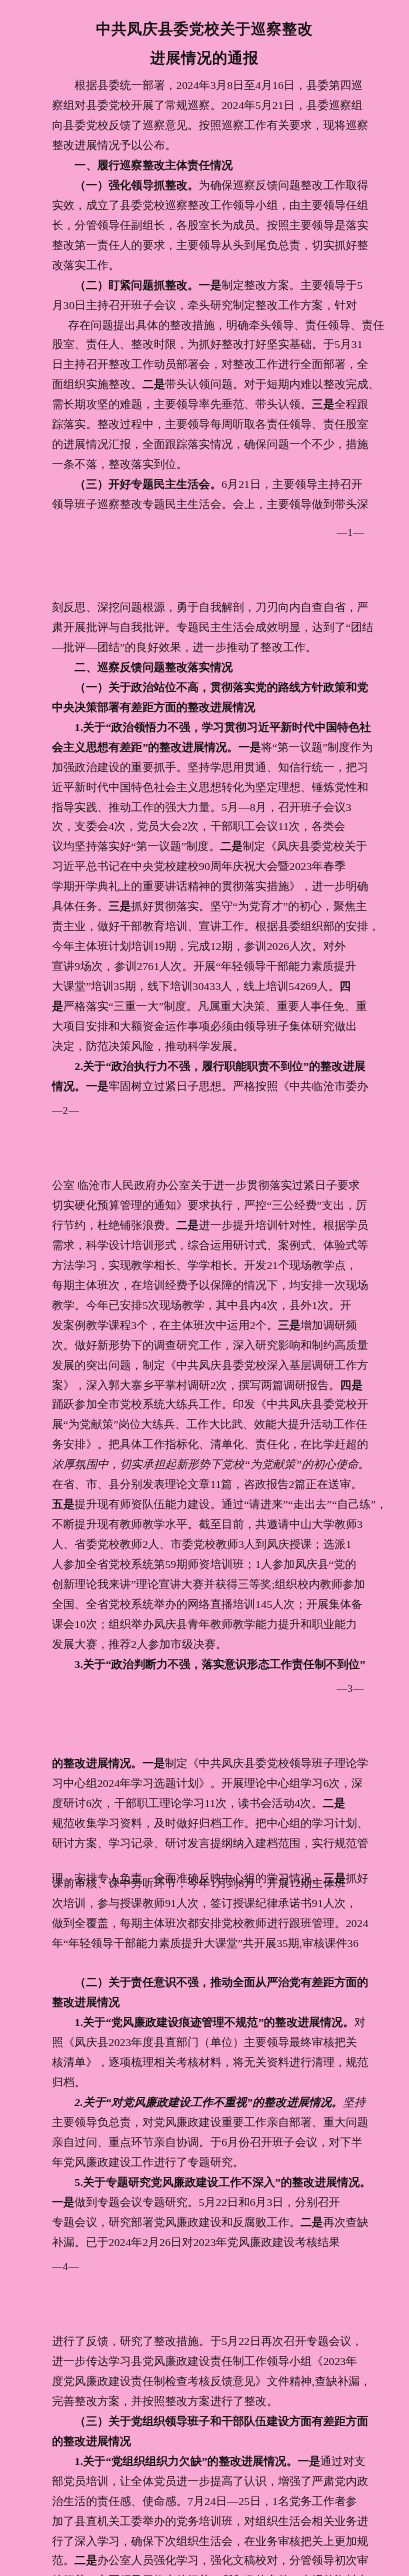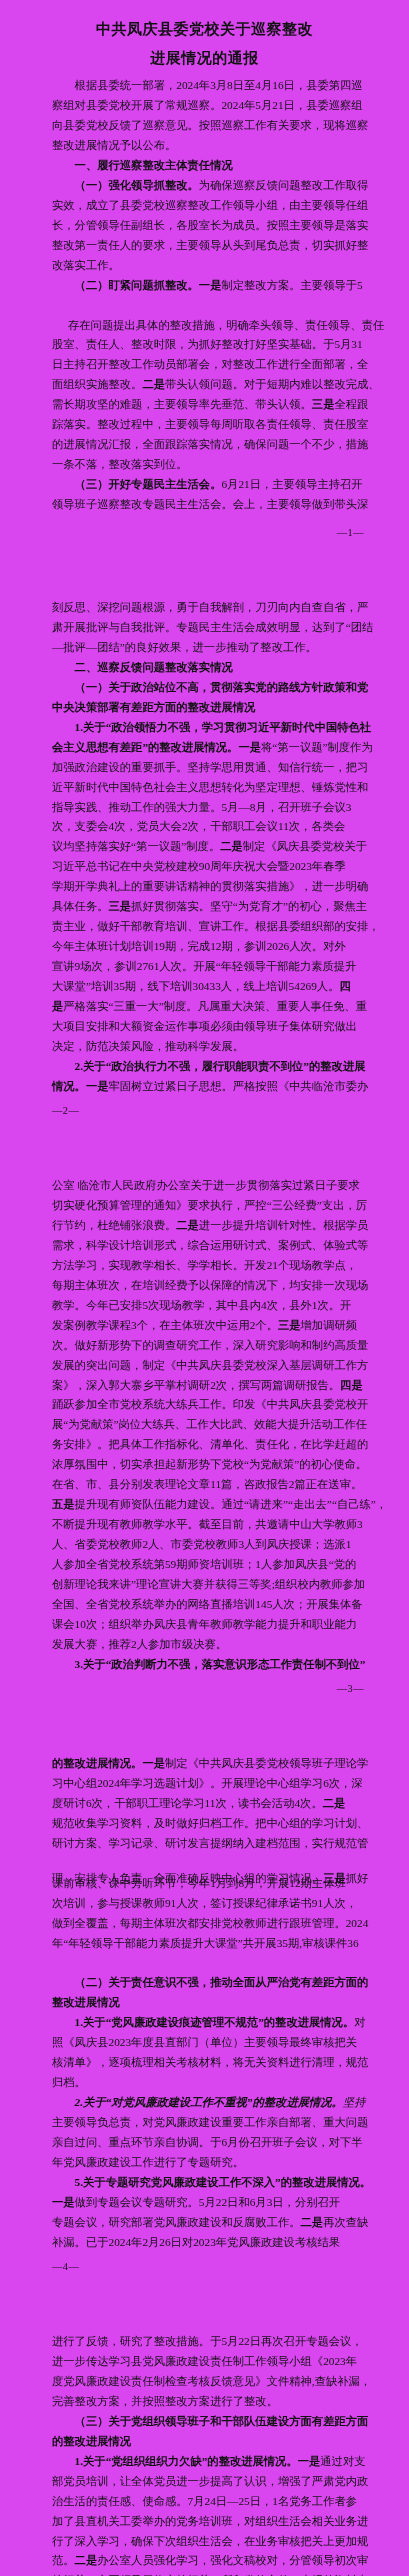--- a/index.html
+++ b/index.html
@@ -1,18 +1,18 @@
 <!DOCTYPE html>
 <html style="font-size:8.2px"><head>
 <meta charset="utf-8">
 <style>
   html,body{margin:0;padding:0;background:#ffffff;}
   body{font-family:"Liberation Serif","DejaVu Serif",serif;color:#121212;}
   #doc{position:relative;width:409px;margin:0;background:#ffffff;}
-  .page{position:relative;width:409px;height:578px;background:#d946ef;overflow:hidden;}
+  .page{position:relative;width:409px;height:578px;background:#f9a8d4;overflow:hidden;}
   .title-line{position:absolute;left:0;width:409px;text-align:center;font-size:15px;
     font-weight:700;letter-spacing:0.5px;line-height:24px;}
   .line{position:absolute;left:52px;width:312px;font-size:11.3px;line-height:16px;white-space:pre;}
   .hei{font-family:"Liberation Sans","DejaVu Sans",sans-serif;font-weight:700;}
   .b{font-weight:700;}
   .pagenum{position:absolute;top:527px;font-size:10.3px;letter-spacing:0.5px;}
   .pagenum.right{right:45px;}
   .pagenum.left{left:52px;}
 </style>
 </head>
@@ -26,20 +26,21 @@
       <div class="line" style="top: 97px;"><span>察组对县委党校开展了常规巡察。2024年5月21日，县委巡察组</span></div>
       <div class="line" style="top: 117px;"><span>向县委党校反馈了巡察意见。按照巡察工作有关要求，现将巡察</span></div>
       <div class="line" style="top: 137px;"><span>整改进展情况予以公布。</span></div>
       <div class="line hei" style="top: 157px;"><span>　　一、履行巡察整改主体责任情况</span></div>
       <div class="line" style="top: 177px;"><span class="b">　　（一）强化领导抓整改。</span><span>为确保巡察反馈问题整改工作取得</span></div>
       <div class="line" style="top: 197px;"><span>实效，成立了县委党校巡察整改工作领导小组，由主要领导任组</span></div>
       <div class="line" style="top: 217px;"><span>长，分管领导任副组长，各股室长为成员。按照主要领导是落实</span></div>
       <div class="line" style="top: 237px;"><span>整改第一责任人的要求，主要领导从头到尾负总责，切实抓好整</span></div>
       <div class="line" style="top: 257px;"><span>改落实工作。</span></div>
       <div class="line" style="top: 277px;"><span class="b">　　（二）盯紧问题抓整改。</span><span class="b">一是</span><span>制定整改方案。主要领导于5</span></div>
+      <div class="line" style="top: 297px;"><span>月30日主持召开班子会议，牵头研究制定整改工作方案，针对</span></div>
       <div class="line" style="top: 317px; margin-left: 16px;"><span>存在问题提出具体的整改措施，明确牵头领导、责任领导、责任</span></div>
       <div class="line" style="top: 336px;"><span>股室、责任人、整改时限，为抓好整改打好坚实基础。于5月31</span></div>
       <div class="line" style="top: 356px;"><span>日主持召开整改工作动员部署会，对整改工作进行全面部署，全</span></div>
       <div class="line" style="top: 376px;"><span>面组织实施整改。</span><span class="b">二是</span><span>带头认领问题。对于短期内难以整改完成、</span></div>
       <div class="line" style="top: 396px;"><span>需长期攻坚的难题，主要领导率先垂范、带头认领。</span><span class="b">三是</span><span>全程跟</span></div>
       <div class="line" style="top: 416px;"><span>踪落实。整改过程中，主要领导每周听取各责任领导、责任股室</span></div>
       <div class="line" style="top: 436px;"><span>的进展情况汇报，全面跟踪落实情况，确保问题一个不少，措施</span></div>
       <div class="line" style="top: 456px;"><span>一条不落，整改落实到位。</span></div>
       <div class="line" style="top: 476px;"><span class="b">　　（三）开好专题民主生活会。</span><span>6月21日，主要领导主持召开</span></div>
       <div class="line" style="top: 496px;"><span>领导班子巡察整改专题民主生活会。会上，主要领导做到带头深</span></div>
@@ -81,21 +82,21 @@
       <div class="line" style="top: 101px;"><span>方法学习，实现教学相长、学学相长。开发21个现场教学点，</span></div>
       <div class="line" style="top: 121px;"><span>每期主体班次，在培训经费予以保障的情况下，均安排一次现场</span></div>
       <div class="line" style="top: 141px;"><span>教学。今年已安排5次现场教学，其中县内4次，县外1次。开</span></div>
       <div class="line" style="top: 161px;"><span>发案例教学课程3个，在主体班次中运用2个。</span><span class="b">三是</span><span>增加调研频</span></div>
       <div class="line" style="top: 181px;"><span>次。做好新形势下的调查研究工作，深入研究影响和制约高质量</span></div>
       <div class="line" style="top: 201px;"><span>发展的突出问题，制定《中共凤庆县委党校深入基层调研工作方</span></div>
       <div class="line" style="top: 221px;"><span>案》，深入郭大寨乡平掌村调研2次，撰写两篇调研报告。</span><span class="b">四是</span></div>
       <div class="line" style="top: 240px;"><span>踊跃参加全市党校系统大练兵工作。印发《中共凤庆县委党校开</span></div>
       <div class="line" style="top: 260px;"><span>展“为党献策”岗位大练兵、工作大比武、效能大提升活动工作任</span></div>
       <div class="line" style="top: 280px;"><span>务安排》。把具体工作指标化、清单化、责任化，在比学赶超的</span></div>
-      <div class="line" style="top: 300px;"><span>浓厚氛围中，切实承担起新形势下党校“为党献策”的初心使命。</span></div>
+      <div class="line" style="top: 300px; font-style: italic;"><span>浓厚氛围中，切实承担起新形势下党校“为党献策”的初心使命。</span></div>
       <div class="line" style="top: 320px;"><span>在省、市、县分别发表理论文章11篇，咨政报告2篇正在送审。</span></div>
       <div class="line" style="top: 340px;"><span class="b">五是</span><span>提升现有师资队伍能力建设。通过“请进来”“走出去”“自己练”，</span></div>
       <div class="line" style="top: 360px;"><span>不断提升现有教师教学水平。截至目前，共邀请中山大学教师3</span></div>
       <div class="line" style="top: 380px;"><span>人、省委党校教师2人、市委党校教师3人到凤庆授课；选派1</span></div>
       <div class="line" style="top: 400px;"><span>人参加全省党校系统第59期师资培训班；1人参加凤庆县“党的</span></div>
       <div class="line" style="top: 420px;"><span>创新理论我来讲”理论宣讲大赛并获得三等奖;组织校内教师参加</span></div>
       <div class="line" style="top: 440px;"><span>全国、全省党校系统举办的网络直播培训145人次；开展集体备</span></div>
       <div class="line" style="top: 460px;"><span>课会10次；组织举办凤庆县青年教师教学能力提升和职业能力</span></div>
       <div class="line" style="top: 480px;"><span>发展大赛，推荐2人参加市级决赛。</span></div>
       <div class="line" style="top: 500px;"><span class="b">　　3.关于“政治判断力不强，落实意识形态工作责任制不到位”</span></div>

